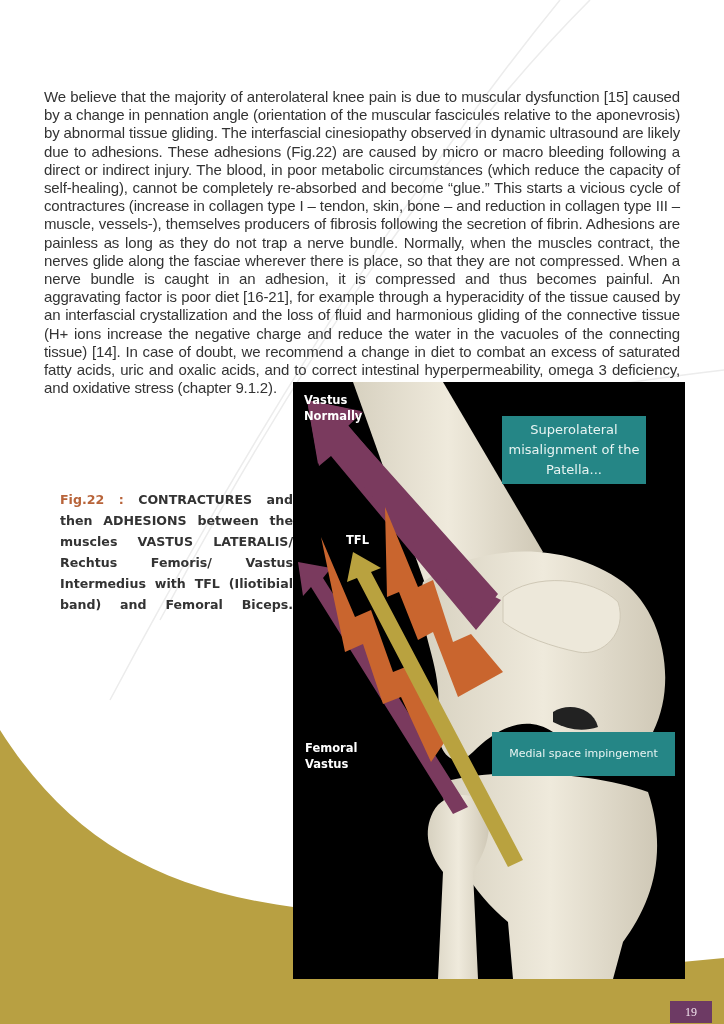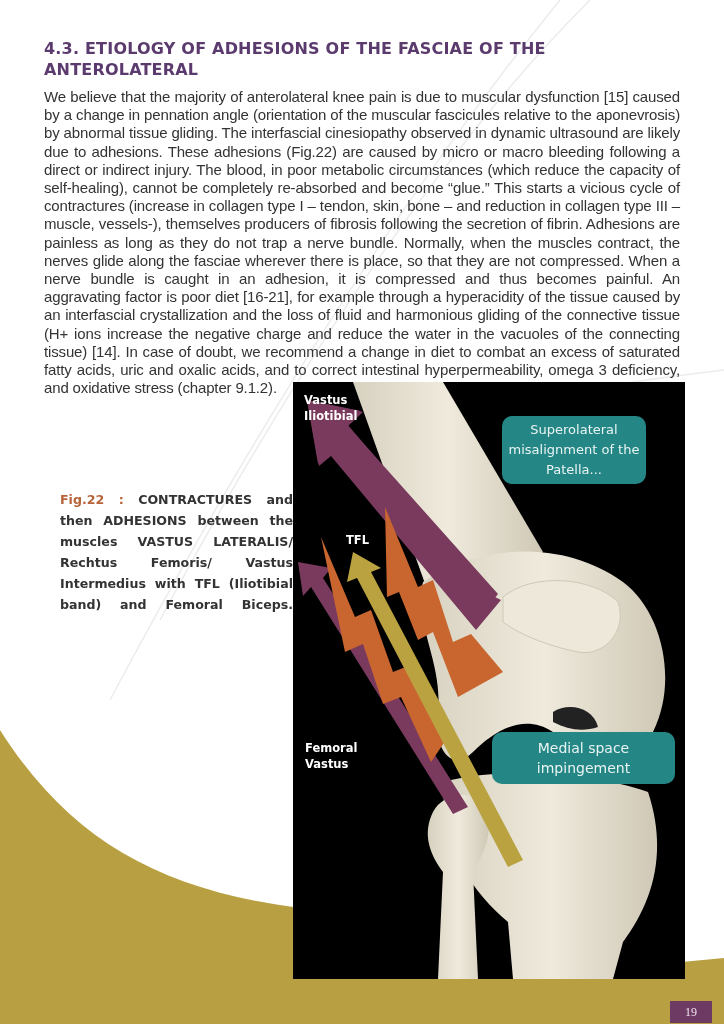--- a/index.html
+++ b/index.html
@@ -6,39 +6,38 @@
   body { width:724px; height:1024px; position:relative; overflow:hidden; background:#ffffff; font-family:"Liberation Sans", sans-serif; }
   .bg-svg { position:absolute; left:0; top:0; width:724px; height:1024px; z-index:0; }
   .title { position:absolute; left:44px; top:38px; width:640px; margin:0; color:#5b3a6e; font-family:"DejaVu Sans", sans-serif; font-weight:bold; font-size:16px; line-height:21px; letter-spacing:0.2px; z-index:2; }
   .title .line2 { display:block; padding-left:34px; }
   .body-text { position:absolute; left:44px; top:88px; width:636px; margin:0; color:#333333; font-family:"Liberation Sans", sans-serif; font-size:15px; line-height:18.2px; text-align:justify; z-index:2; letter-spacing:-0.15px; }
   .caption { position:absolute; left:44px; top:473px; width:233px; margin:16px; color:#333333; font-family:"DejaVu Sans", sans-serif; font-weight:bold; font-size:12.6px; line-height:21px; text-align:justify; text-align-last:justify; z-index:2; }
   .caption .fig { color:#b8643a; }
   .figure { position:absolute; left:293px; top:382px; width:392px; height:597px; background:#000; overflow:hidden; z-index:2; }
   .figure svg { position:absolute; left:0; top:0; }
   .fig-label { position:absolute; color:#ffffff; font-family:"DejaVu Sans", sans-serif; font-weight:bold; font-size:11.5px; line-height:16px; }
-  .teal-box { position:absolute; background:#258686; color:#e8f4f2; font-family:"DejaVu Sans", sans-serif; font-size:13px; line-height:20px; text-align:center; display:flex; align-items:center; justify-content:center;border-radius:10px; }
+  .teal-box { position:absolute; background:#258686; color:#e8f4f2; font-family:"DejaVu Sans", sans-serif; font-size:13px; line-height:20px; text-align:center; display:flex; align-items:center; justify-content:center; }
   .page-num { position:absolute; left:670px; top:1001px; width:42px; height:22px; background:#6d3a64; color:#f2e4ee; font-family:Liberation Serif, serif; font-size:12px; display:flex; align-items:center; justify-content:center; z-index:3; }
 </style>
 </head>
 <body>
 
 <svg class="bg-svg" viewBox="0 0 724 1024">
   <g fill="none" stroke="#ececec" stroke-width="1.5">
     <path d="M590 0 C 470 120, 320 320, 160 620"></path>
     <path d="M560 0 C 430 160, 280 380, 110 700"></path>
     <path d="M724 370 C 640 380, 560 390, 480 420"></path>
   </g>
   <path d="M0 730 C 70 840, 160 890, 300 908 L 300 1024 L 0 1024 Z" fill="#b8a042"></path>
   <path d="M650 965 L 724 958 L 724 1024 L 650 1024 Z" fill="#b8a042"></path>
   <rect x="280" y="975" width="444" height="49" fill="#b8a042"></rect>
 </svg>
 
 <h1 class="title">
-  <span>4.3. ETIOLOGY OF ADHESIONS OF THE FASCIAE OF THE ANTEROLATERAL</span>
 </h1>
 
 <p class="body-text">We believe that the majority of anterolateral knee pain is due to muscular dysfunction [15] caused by a change in pennation angle (orientation of the muscular fascicules relative to the aponevrosis) by abnormal tissue gliding. The interfascial cinesiopathy observed in dynamic ultrasound are likely due to adhesions. These adhesions (Fig.22) are caused by micro or macro bleeding following a direct or indirect injury. The blood, in poor metabolic circumstances (which reduce the capacity of self-healing), cannot be completely re-absorbed and become “glue.” This starts a vicious cycle of contractures (increase in collagen type I – tendon, skin, bone – and reduction in collagen type III – muscle, vessels-), themselves producers of fibrosis following the secretion of fibrin. Adhesions are painless as long as they do not trap a nerve bundle. Normally, when the muscles contract, the nerves glide along the fasciae wherever there is place, so that they are not compressed. When a nerve bundle is caught in an adhesion, it is compressed and thus becomes painful. An aggravating factor is poor diet [16-21], for example through a hyperacidity of the tissue caused by an interfascial crystallization and the loss of fluid and harmonious gliding of the connective tissue (H+ ions increase the negative charge and reduce the water in the vacuoles of the connecting tissue) [14]. In case of doubt, we recommend a change in diet to combat an excess of saturated fatty acids, uric and oxalic acids, and to correct intestinal hyperpermeability, omega 3 deficiency, and oxidative stress (chapter 9.1.2).</p>
 
 <p class="caption"><span class="fig">Fig.22</span><span class="fig"> : </span><span>CONTRACTURES and then ADHESIONS between the muscles VASTUS LATERALIS/ Rechtus Femoris/ Vastus Intermedius with TFL (Iliotibial band) and Femoral Biceps.</span></p>
 
 <div class="figure">
   <svg width="392" height="597" viewBox="0 0 392 597">
     <defs>
       <linearGradient id="boneG" x1="0" y1="0" x2="1" y2="0">
@@ -68,25 +67,25 @@
     <path d="M5 180 L 38 186 L 30 196 L 175 425 L 160 432 L 18 205 L 10 214 Z" fill="#7a3a5e"></path>
 
     <path d="M28 155 L 62 235 L 78 228 L 100 290 L 120 282 L 155 355 L 138 380 L 108 315 L 90 322 L 70 262 L 52 270 Z" fill="#c9652e"></path>
     <path d="M92 125 L 125 205 L 140 198 L 160 260 L 178 252 L 210 290 L 165 315 L 140 250 L 125 258 L 106 210 L 94 215 Z" fill="#c9652e"></path>
 
     <path d="M60 170 L 88 186 L 78 190 L 230 478 L 215 485 L 64 196 L 54 200 Z" fill="#b9a23f"></path>
   </svg>
 
   <div class="fig-label" style="left:11px; top:10px;">
     <span>Vastus</span><br>
-    <span>Iliotibial</span>
+    <span>Normally</span>
   </div>
   <div class="fig-label" style="left:53px; top:144px;margin-top:6px;">TFL</div>
   <div class="fig-label" style="left:12px; top:310px;margin-top:48px;">
     <span>Femoral</span><br>
     <span>Vastus</span>
   </div>
 
   <div class="teal-box" style="left:209px; top:34px; width:144px; height:68px;">Superolateral misalignment of the Patella...</div>
-  <div class="teal-box" style="left:199px; top:350px; width:183px; height:52px; font-size:14px;">Medial space impingement</div>
+  <div class="teal-box" style="left:199px; top:350px; width:183px; height:44px; font-size:11px;">Medial space impingement</div>
 </div>
 
 <div class="page-num">19</div>
 
 </body></html>

